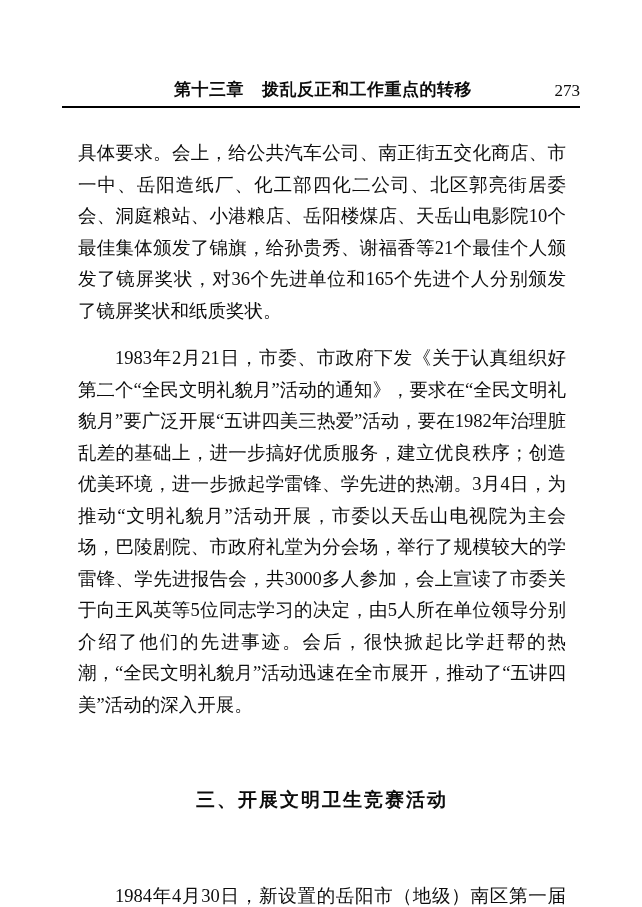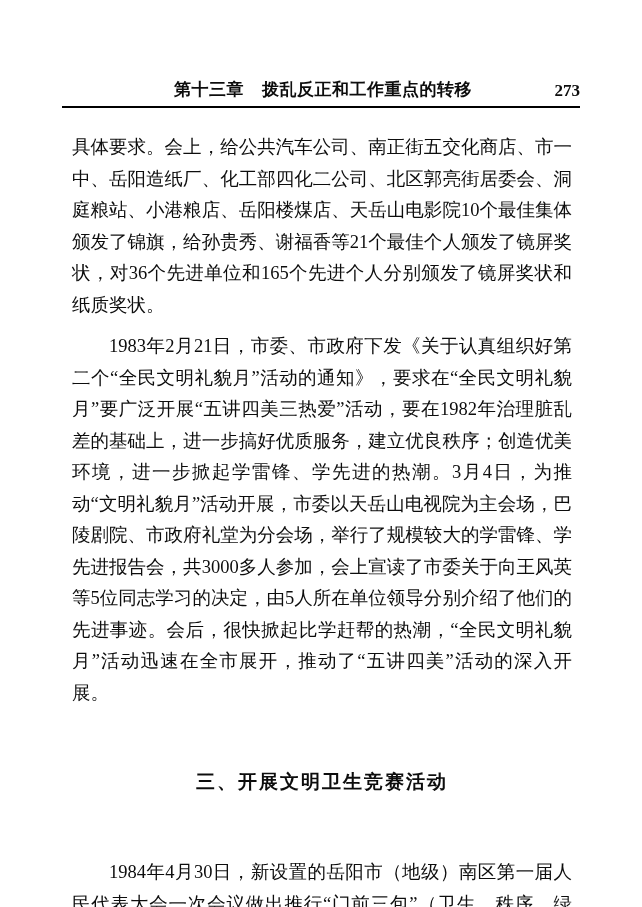--- a/index.html
+++ b/index.html
@@ -42,38 +42,38 @@
   }
   .header-sep {
     display: inline-block;
     width: 18px;
   }
   .header-pageno {
     position: absolute;
     right: 0;
     bottom: 0;
     font-size: 17px;
-    font-weight: bold;
+    font-weight: normal;
   }
   .rule {
     position: absolute;
     top: 106px;
     left: 62px;
     width: 518px;
     height: 2px;
     background: #000000;
   }
   .content {
     position: absolute;
     top: 122px;
     left: 62px;
     width: 520px;
   }
   p.para {
-    margin: 10px;
+    margin: 16px;
     font-size: 18.5px;
     line-height: 31.5px;
     text-align: justify;
     text-justify: inter-ideograph;
     letter-spacing: 0px;
   }
   p.indent {
     text-indent: 2em;
   }
   h2.section {

